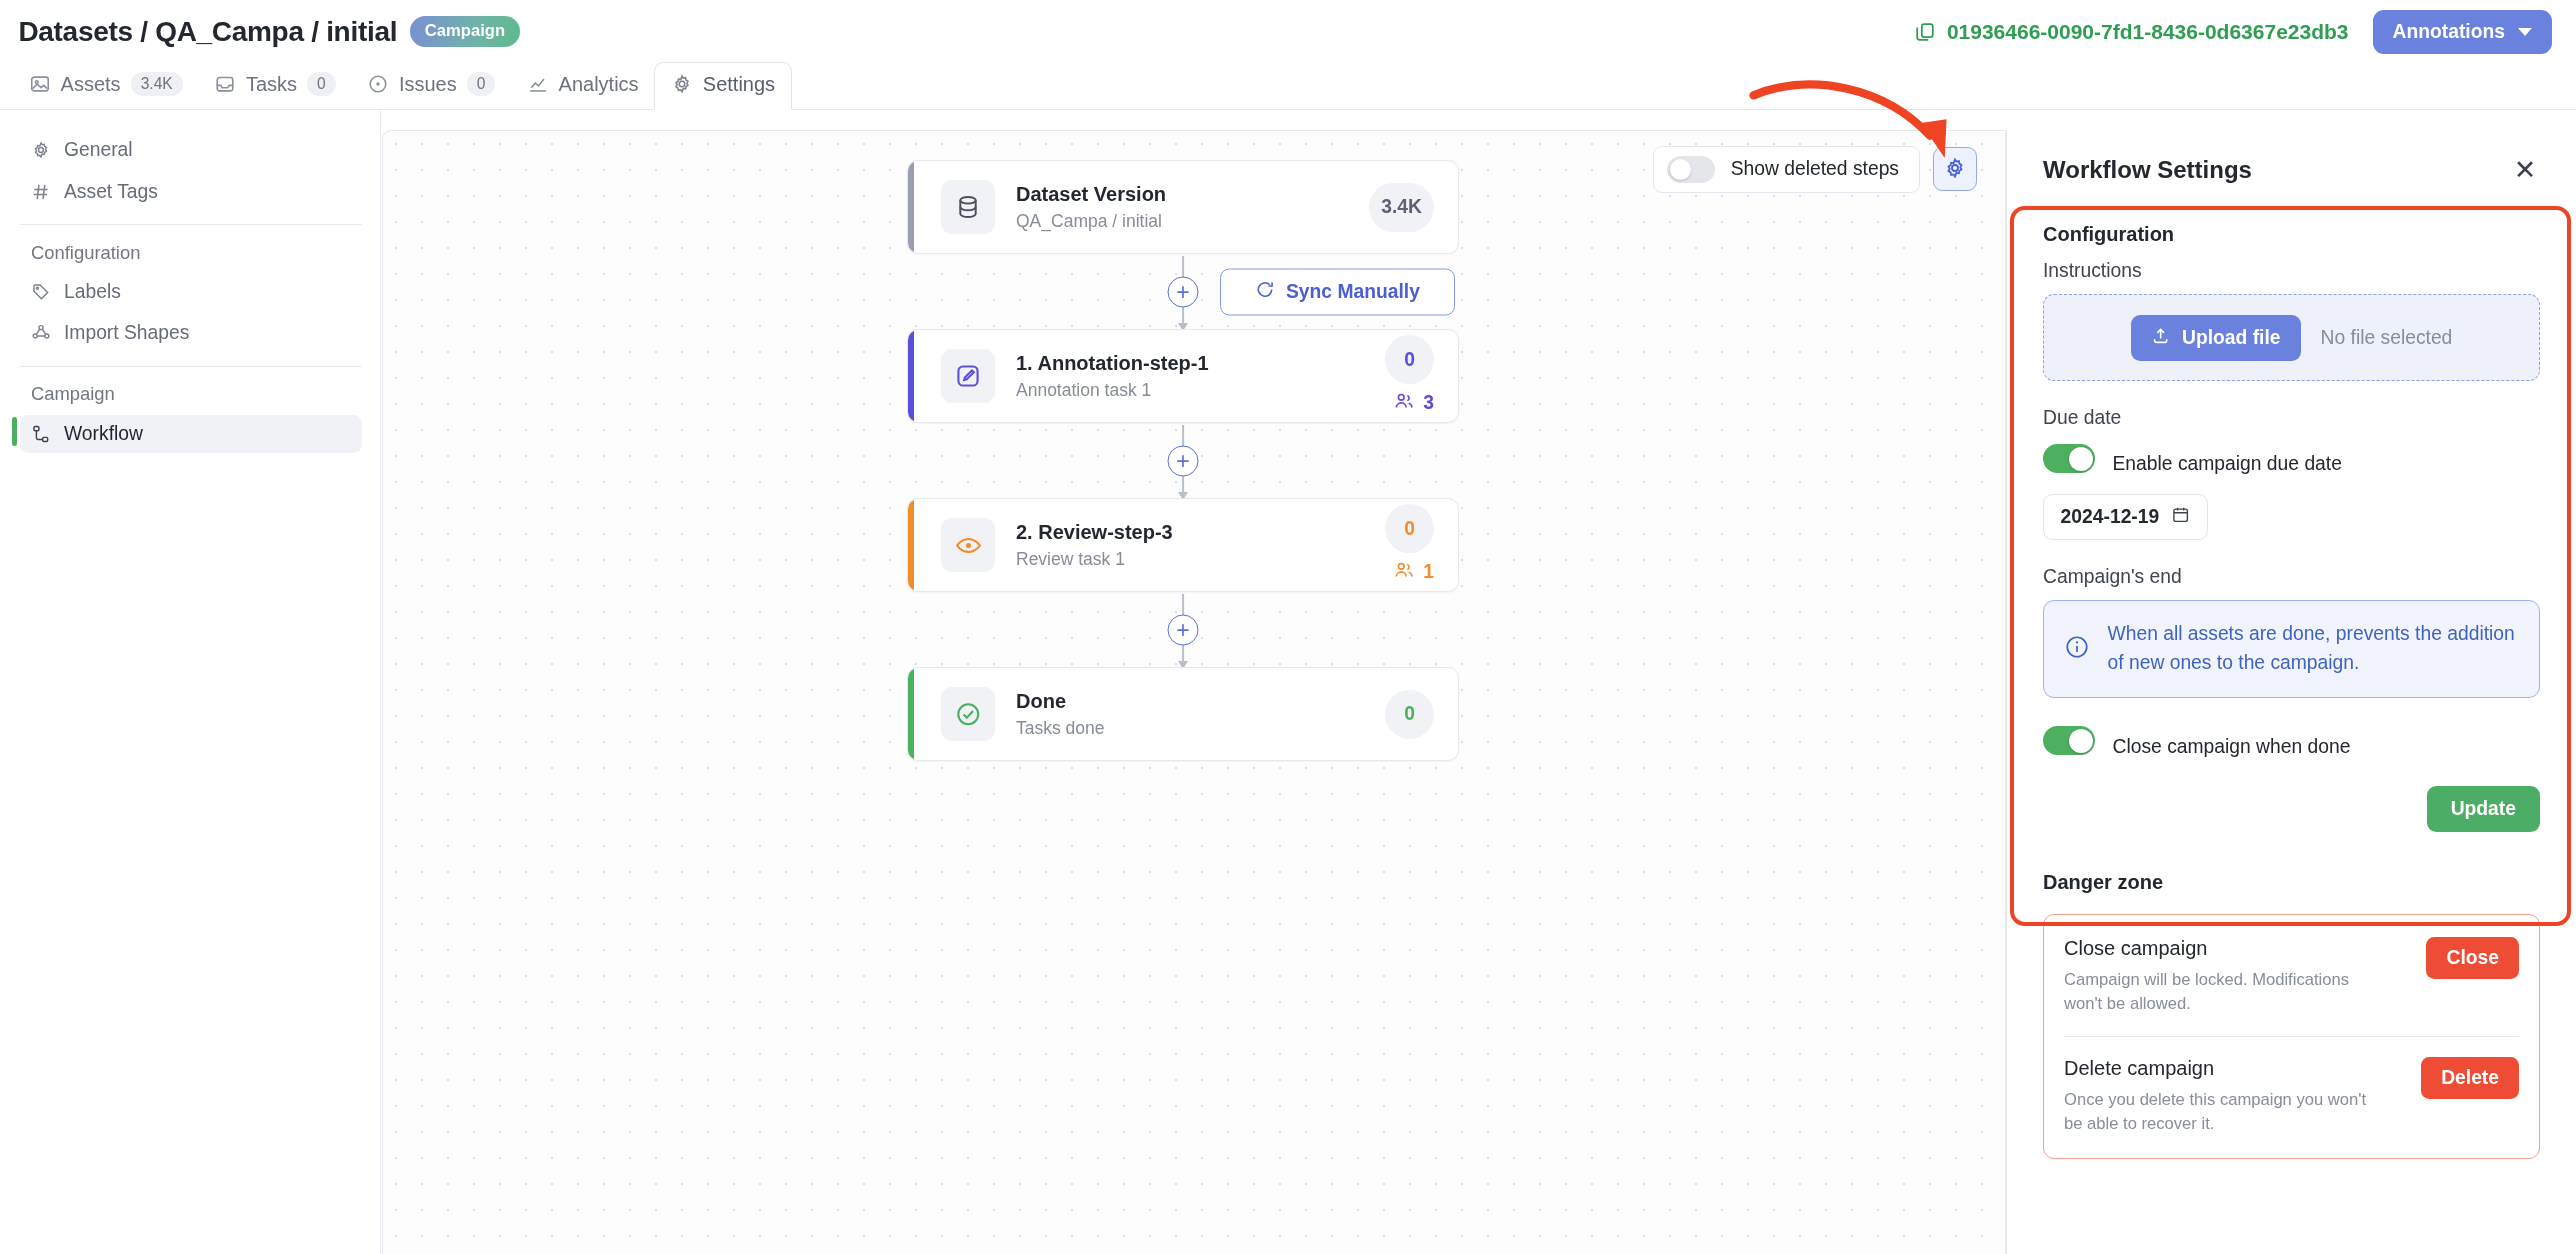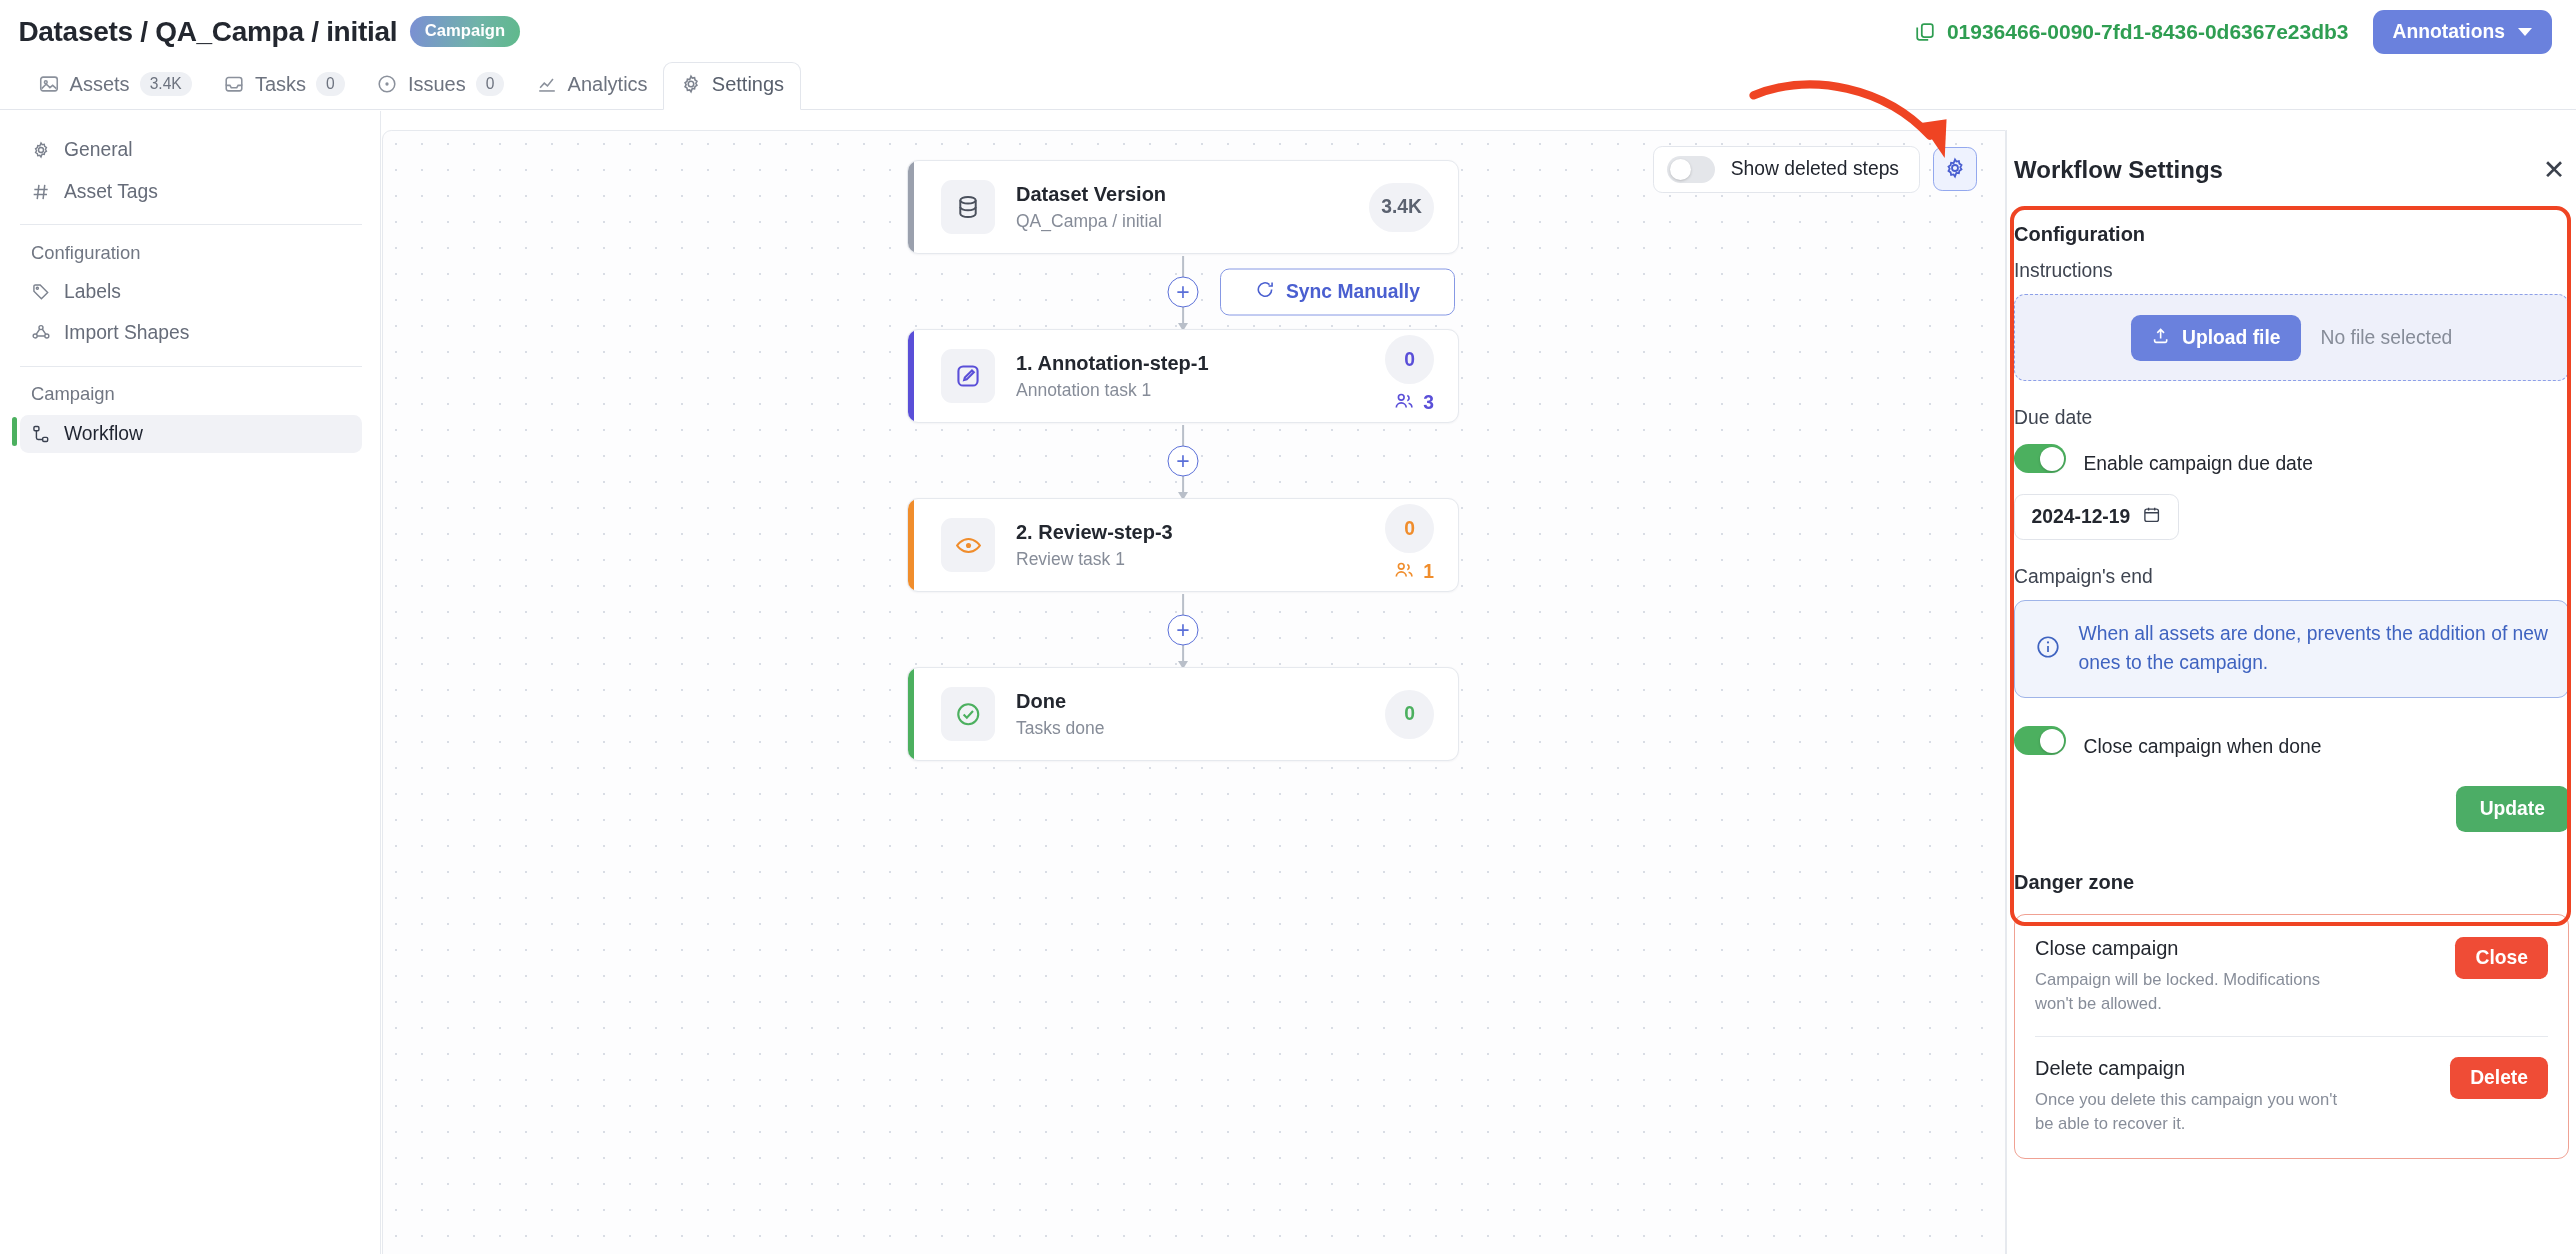--- a/index.html
+++ b/index.html
@@ -34,21 +34,21 @@
     padding: 11px 20px; border-radius: 11px; border: none; cursor: pointer;
   }
   .caret-down {
     width: 0; height: 0; border-left: 7.4px solid transparent;
     border-right: 7.4px solid transparent; border-top: 8.3px solid #ffffff;
   }
 
   
   .tabsbar {
     position: absolute; left: 0; top: 57px; width: 2576px; height: 53px;
-    display: flex; align-items: flex-end; padding-left: 22px;
+    display: flex; align-items: flex-end; padding-left: 13px;
     border-bottom: 0.9px solid #e3e6ec;
   }
   .tab {
     display: flex; align-items: center; gap: 10px;
     padding: 10px 15.6px 13px; font-size: 20px; color: #6d737f;
     cursor: pointer; position: relative; background: transparent;
   }
   .tab.active {
     background: #fff; color: #585f6c;
     border: 0.9px solid #e3e6ec; border-bottom: 0.9px solid #fff;
@@ -164,21 +164,21 @@
     color: #4a5fd0; font-size: 19.3px; font-weight: 700; padding: 10px 34px; cursor: pointer;
     white-space: nowrap;
   }
 
   
   .annot-arrow { position: absolute; left: 1748px; top: 51px; pointer-events: none; z-index: 40; }
 
   
   .panel {
     position: absolute; left: 2006px; top: 130px; width: 570px; height: 1125px;
-    background: #fff; border-left: 0.9px solid #e6e9ee; padding: 0 7px;
+    background: #fff; border-left: 0.9px solid #e6e9ee; padding: 0 36px;
     overflow: hidden;
   }
   .panel-head {
     display: flex; align-items: center; justify-content: space-between;
     padding: 26px 0 24px;
   }
   .panel-title { font-size: 24px; font-weight: 700; color: #23272f; }
   .close-x { font-size: 27px; color: #3c424d; cursor: pointer; line-height: 1; padding: 0 3.7px; }
 
   .section-title { font-size: 20px; font-weight: 700; color: #23272f; margin-bottom: 14.7px; }

